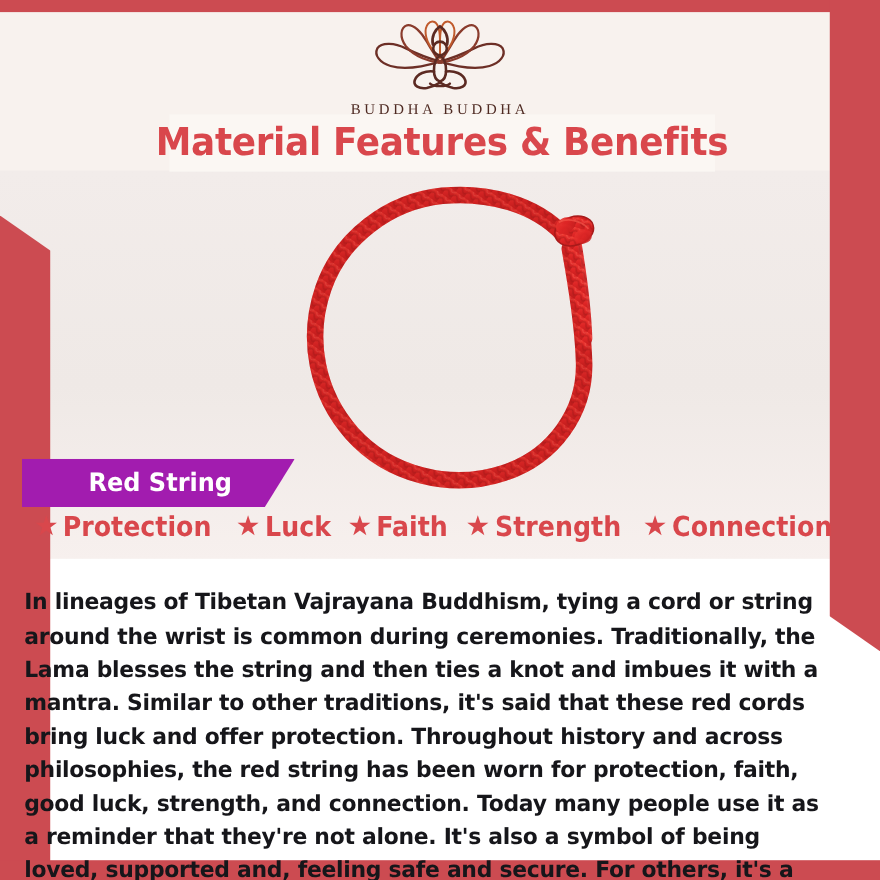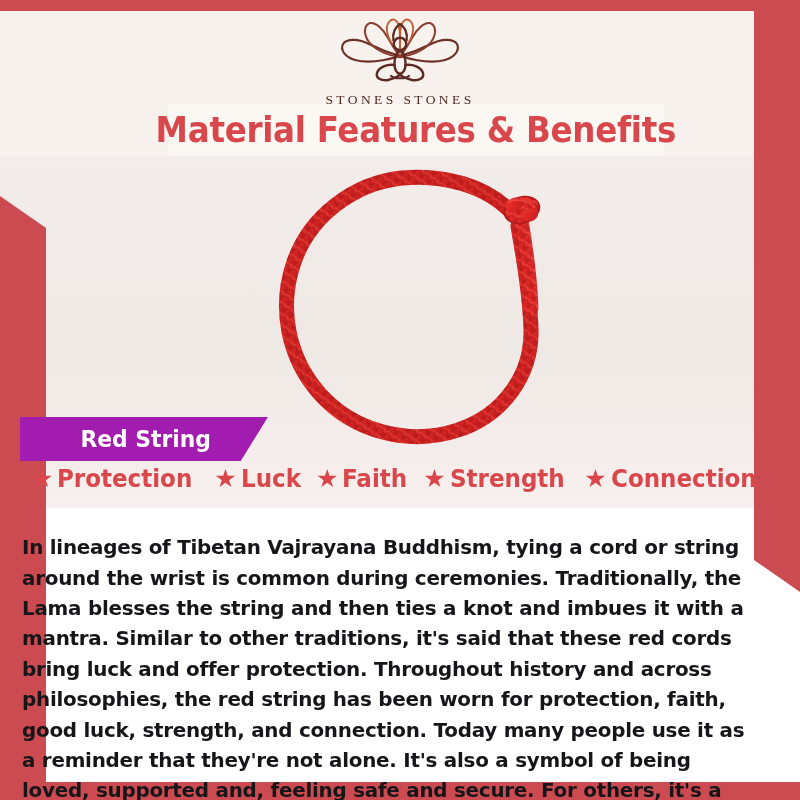--- a/index.html
+++ b/index.html
@@ -84,21 +84,21 @@
     font-family: "Liberation Serif", serif;
     font-size: 13.5px;
     letter-spacing: 3.4px;
     color: #4e2a22;
     text-align: center;
   }
 
   
   .title-band {
     position: absolute;
-    left: 168px; top: 104px;
+    left: 154px; top: 104px;
     width: 496px; height: 52px;
     background: #fbf7f3;
     display: flex;
     align-items: center;
     justify-content: center;
   }
   .title-text {
     font-family: "DejaVu Sans", sans-serif;
     font-weight: bold;
     font-size: 35px;
@@ -218,21 +218,21 @@
 
       <path d="M68.5 24.5 C67 17 70.5 11 75 8 C79.5 11 83 17 81.5 24.5" fill="none" stroke="#5c2a22" stroke-width="2.4" stroke-linecap="round"></path>
 
       <path d="M75 34.5 C71.5 36.5 69.5 42 69.5 48 C69.5 53 71.5 57 75 58 C78.5 57 80.5 53 80.5 48 C80.5 42 78.5 36.5 75 34.5 Z" fill="none" stroke="#5c2a22" stroke-width="2.4" stroke-linejoin="round"></path>
 
       <path d="M69.5 49 C62 48 54 51 52 57 C50.5 62 56 65 63 64 C68 63 72 61 75 59" fill="none" stroke="#5c2a22" stroke-width="2.4" stroke-linecap="round"></path>
       <path d="M80.5 49 C88 48 96 51 98 57 C99.5 62 94 65 87 64 C82 63 78 61 75 59" fill="none" stroke="#5c2a22" stroke-width="2.4" stroke-linecap="round"></path>
 
       <path d="M66 60 C69 63 81 63 84 60" fill="none" stroke="#5c2a22" stroke-width="2.2" stroke-linecap="round"></path>
     </svg>
-    <span class="logo-word">STONES STONES</span>
+    <span class="logo-word">BUDDHA BUDDHA</span>
   </div>
 
   <div class="title-band">
     <span class="title-text">Material Features &amp; Benefits</span>
   </div>
 
   <div class="bracelet-stage">
     <svg width="330" height="300" viewBox="0 0 330 300">
       <defs>
         <linearGradient id="cordGrad" x1="0" y1="0" x2="1" y2="1">

